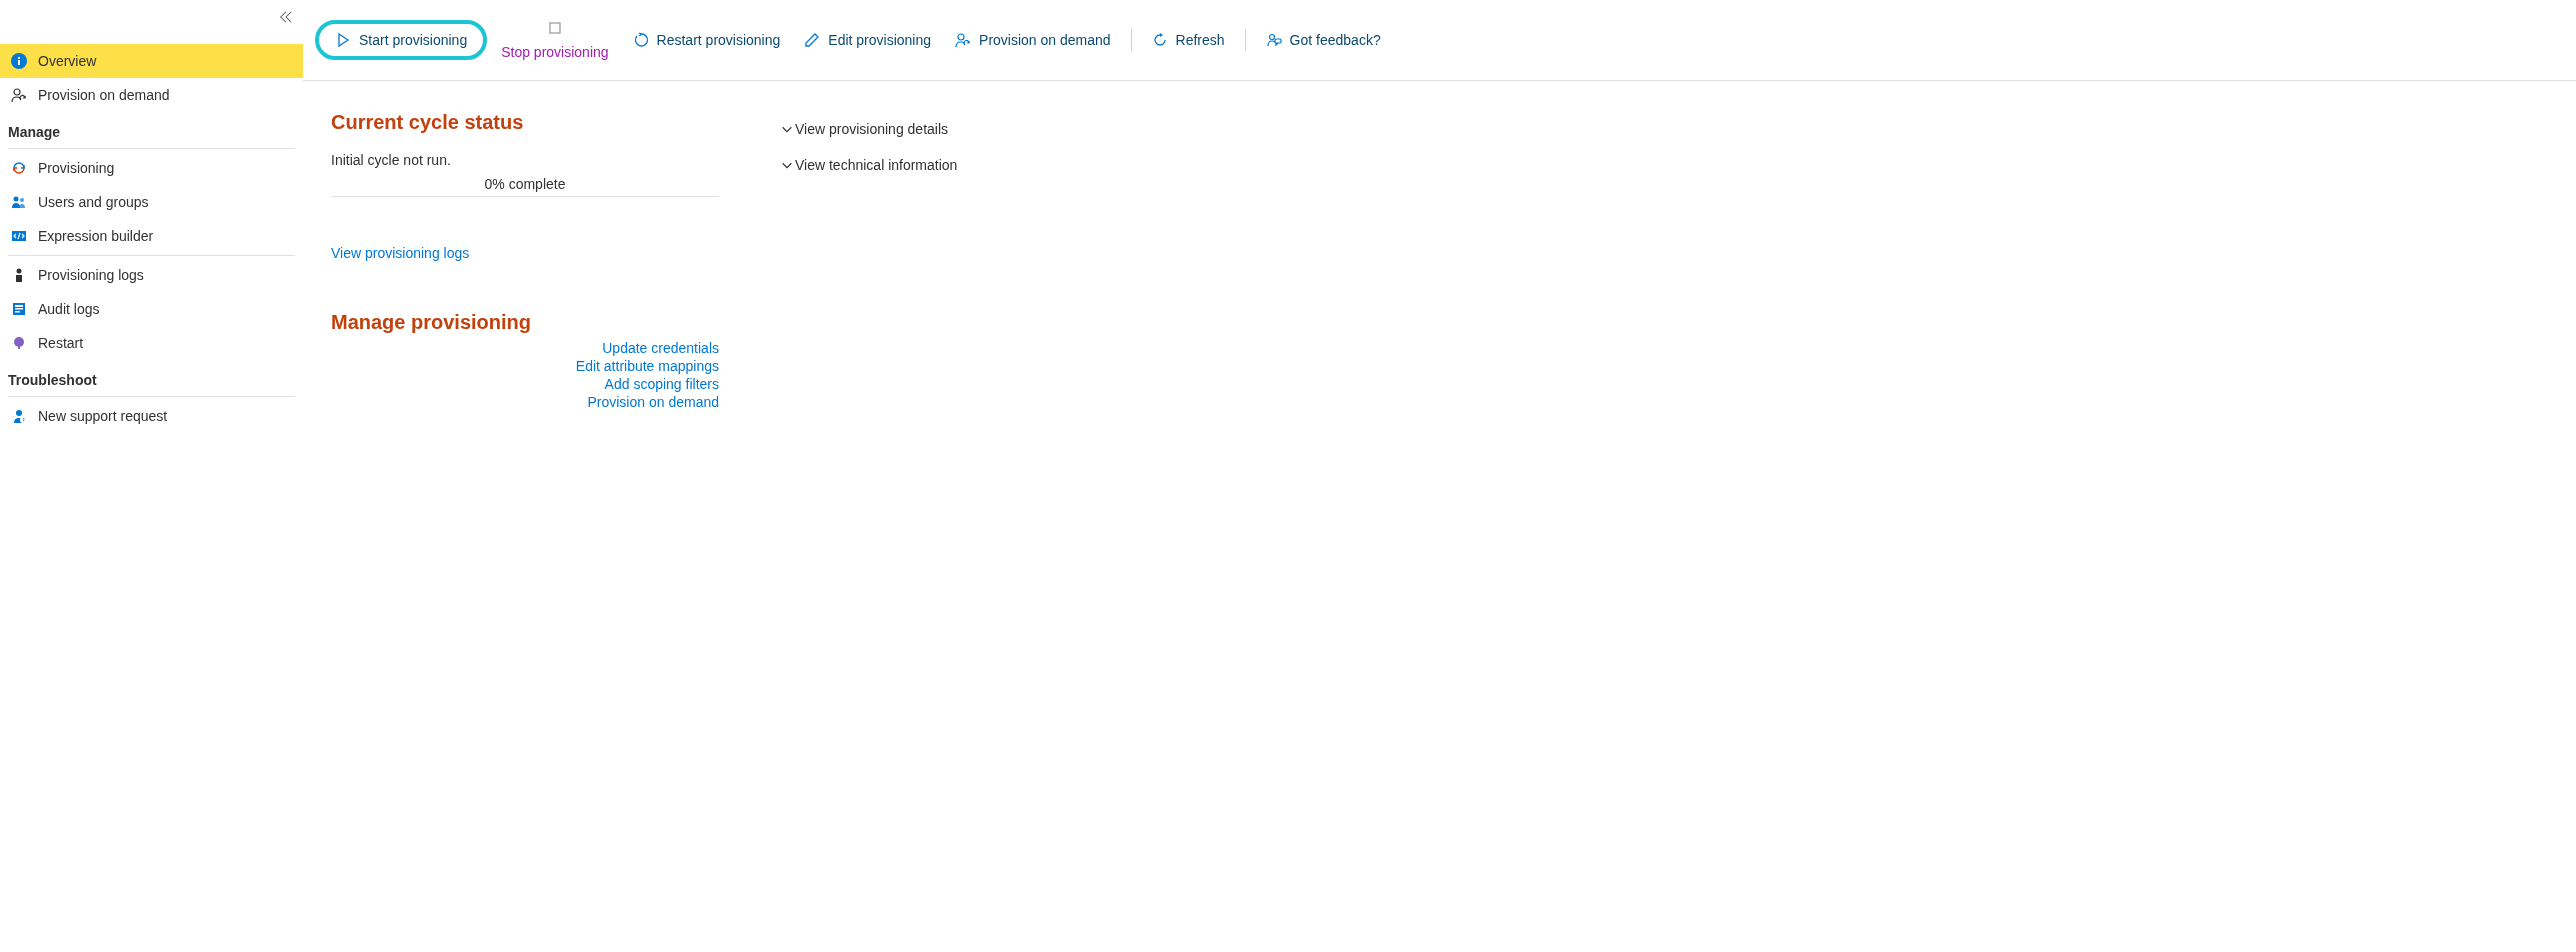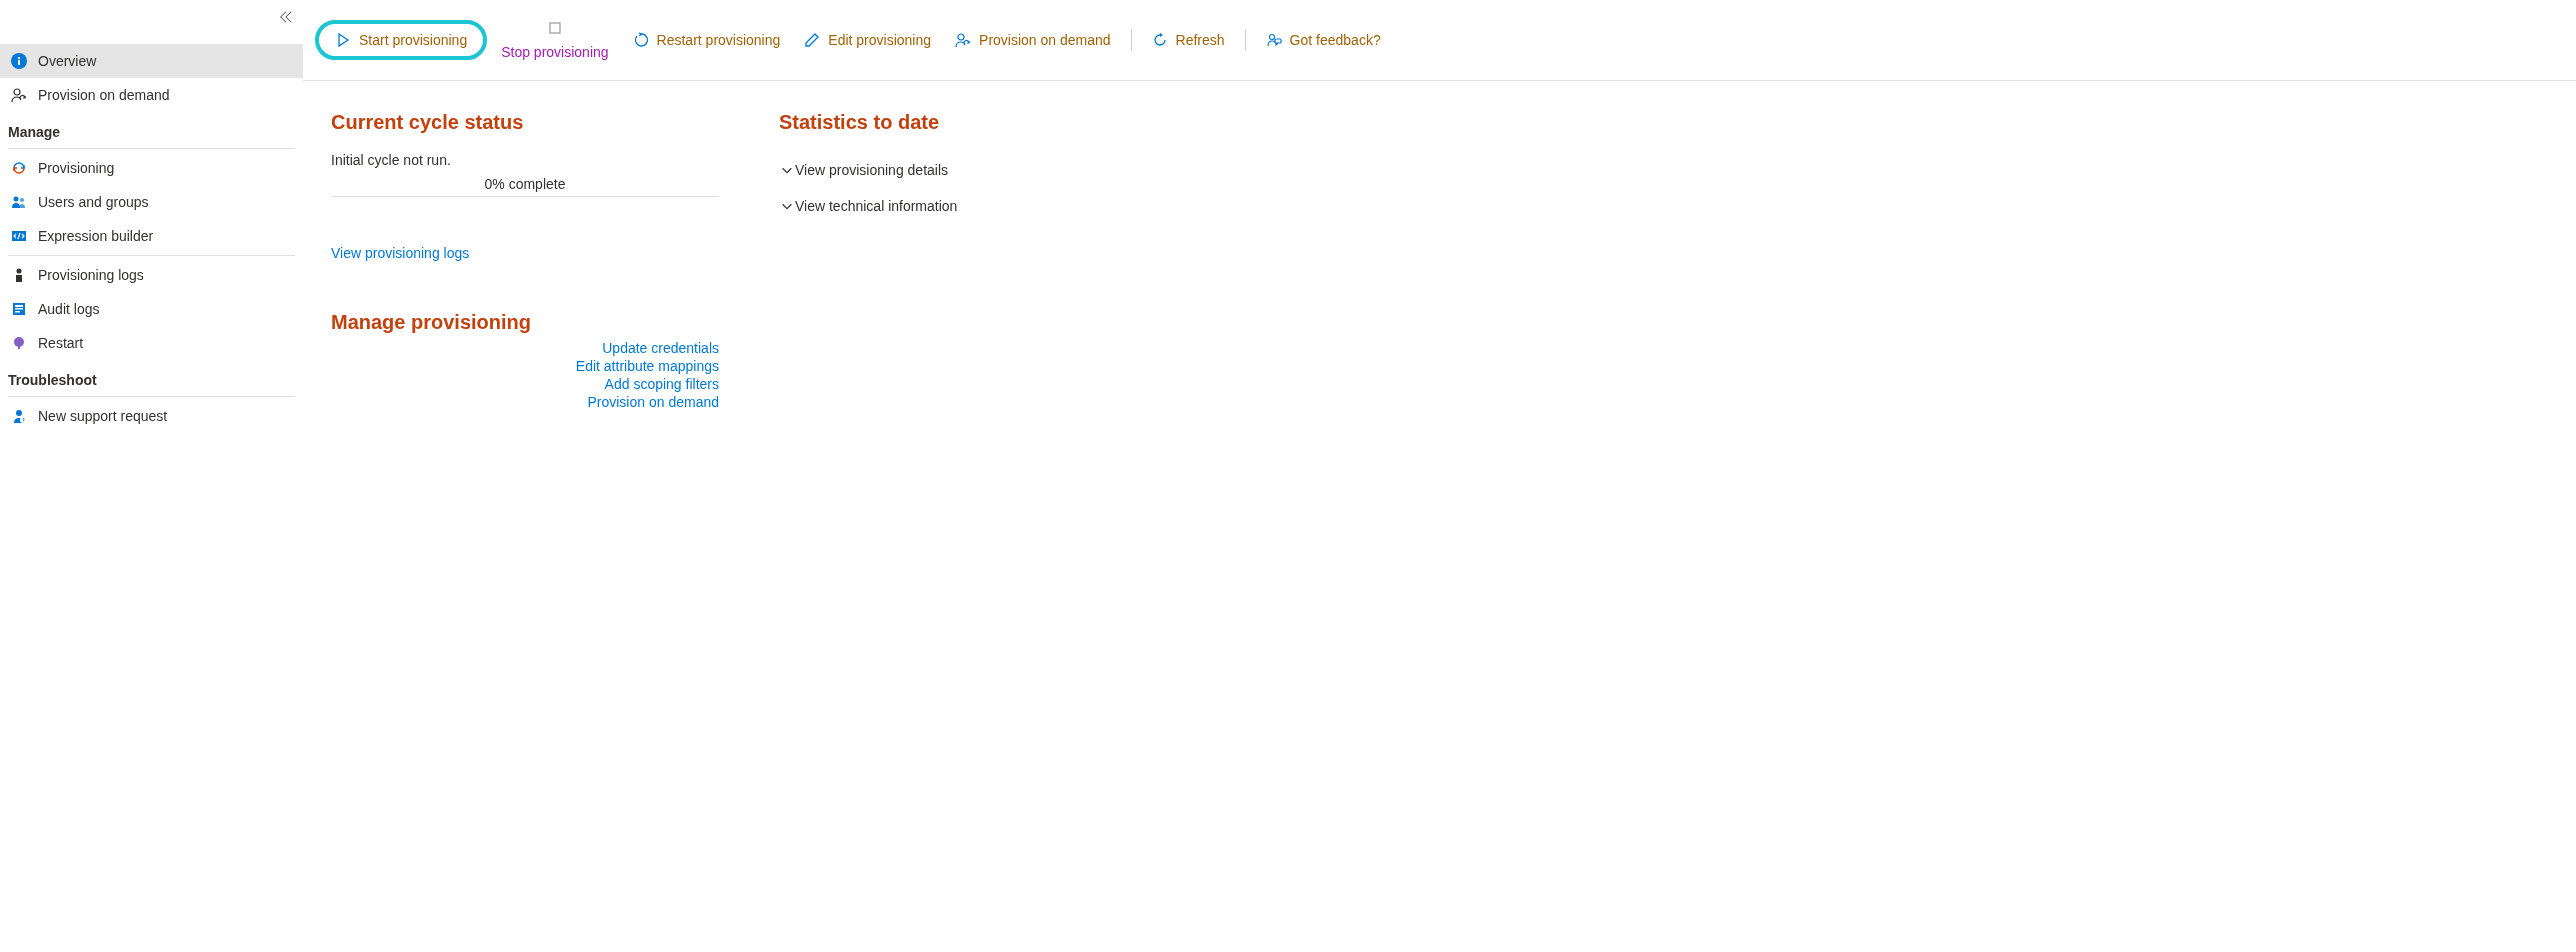--- a/index.html
+++ b/index.html
@@ -34,21 +34,21 @@
     }
     .nav-item {
       display: flex;
       align-items: center;
       padding: 8px 10px;
       cursor: pointer;
       font-size: 14px;
       gap: 10px;
     }
     .nav-item.active {
-      background: #e5e5e5;
+      background: #fde047;
     }
     .nav-item .icon {
       width: 18px;
       height: 18px;
       display: flex;
       align-items: center;
       justify-content: center;
       flex-shrink: 0;
     }
     .nav-section {
@@ -74,21 +74,21 @@
       gap: 4px;
     }
     .toolbar-btn {
       display: flex;
       align-items: center;
       gap: 8px;
       background: none;
       border: none;
       padding: 6px 10px;
       font-size: 14px;
-      color: #a16207;
+      color: #0c4a6e;
       cursor: pointer;
       font-family: inherit;
     }
     .toolbar-btn.disabled {
       color: #a21caf;
       cursor: default;
       flex-direction: column;
     }
     .toolbar-btn .icon {
       width: 16px;
@@ -388,21 +388,20 @@
       <h2 class="section-heading" style="margin-bottom:6px">Manage provisioning</h2>
       <div class="manage-links">
         <a class="link">Update credentials</a>
         <a class="link">Edit attribute mappings</a>
         <a class="link">Add scoping filters</a>
         <a class="link">Provision on demand</a>
       </div>
     </div>
 
     <div class="col-right">
-      <h2 class="section-heading">Statistics to date</h2>
 
       <div class="expand-row">
         <span class="chevron">
           <svg width="14" height="14" viewBox="0 0 16 16">
               <path d="M3 6 L8 11 L13 6" stroke="#323130" stroke-width="1.3" fill="none"></path>
             </svg>
         </span>
         <span>View provisioning details</span>
       </div>
 

